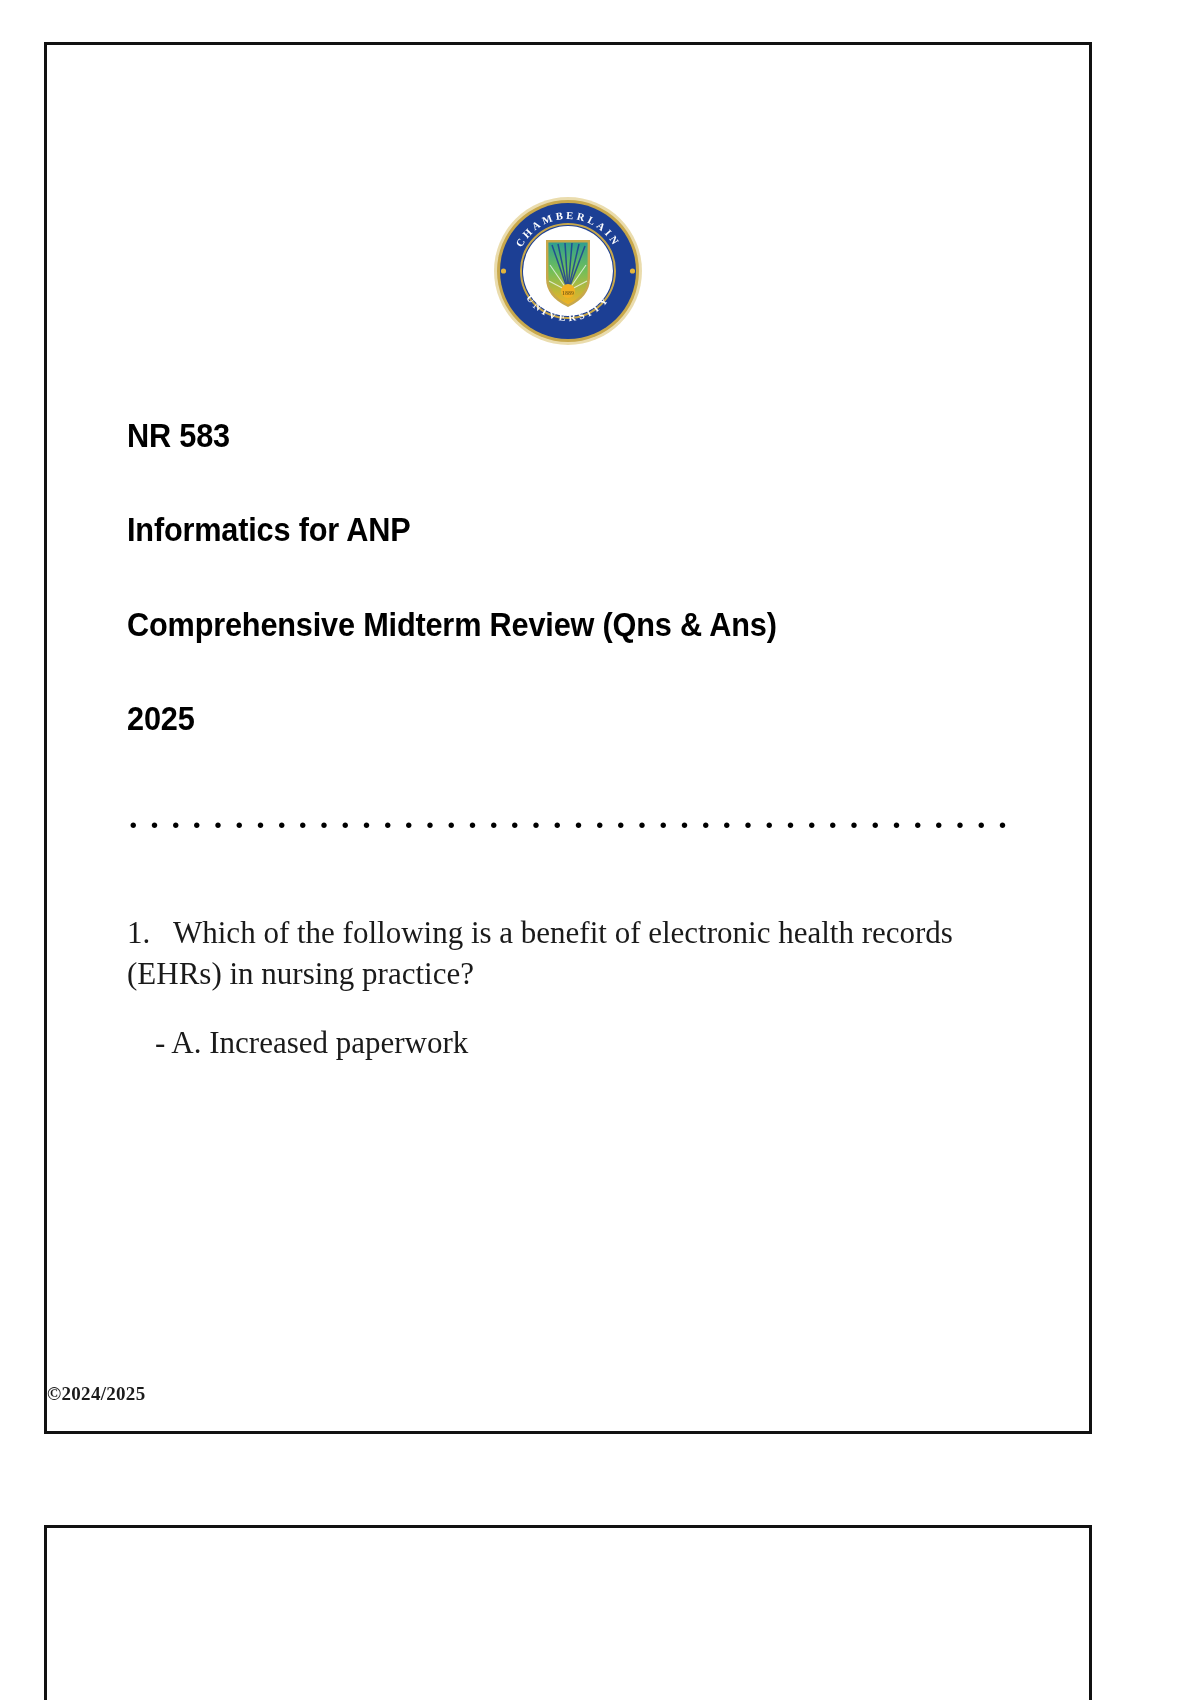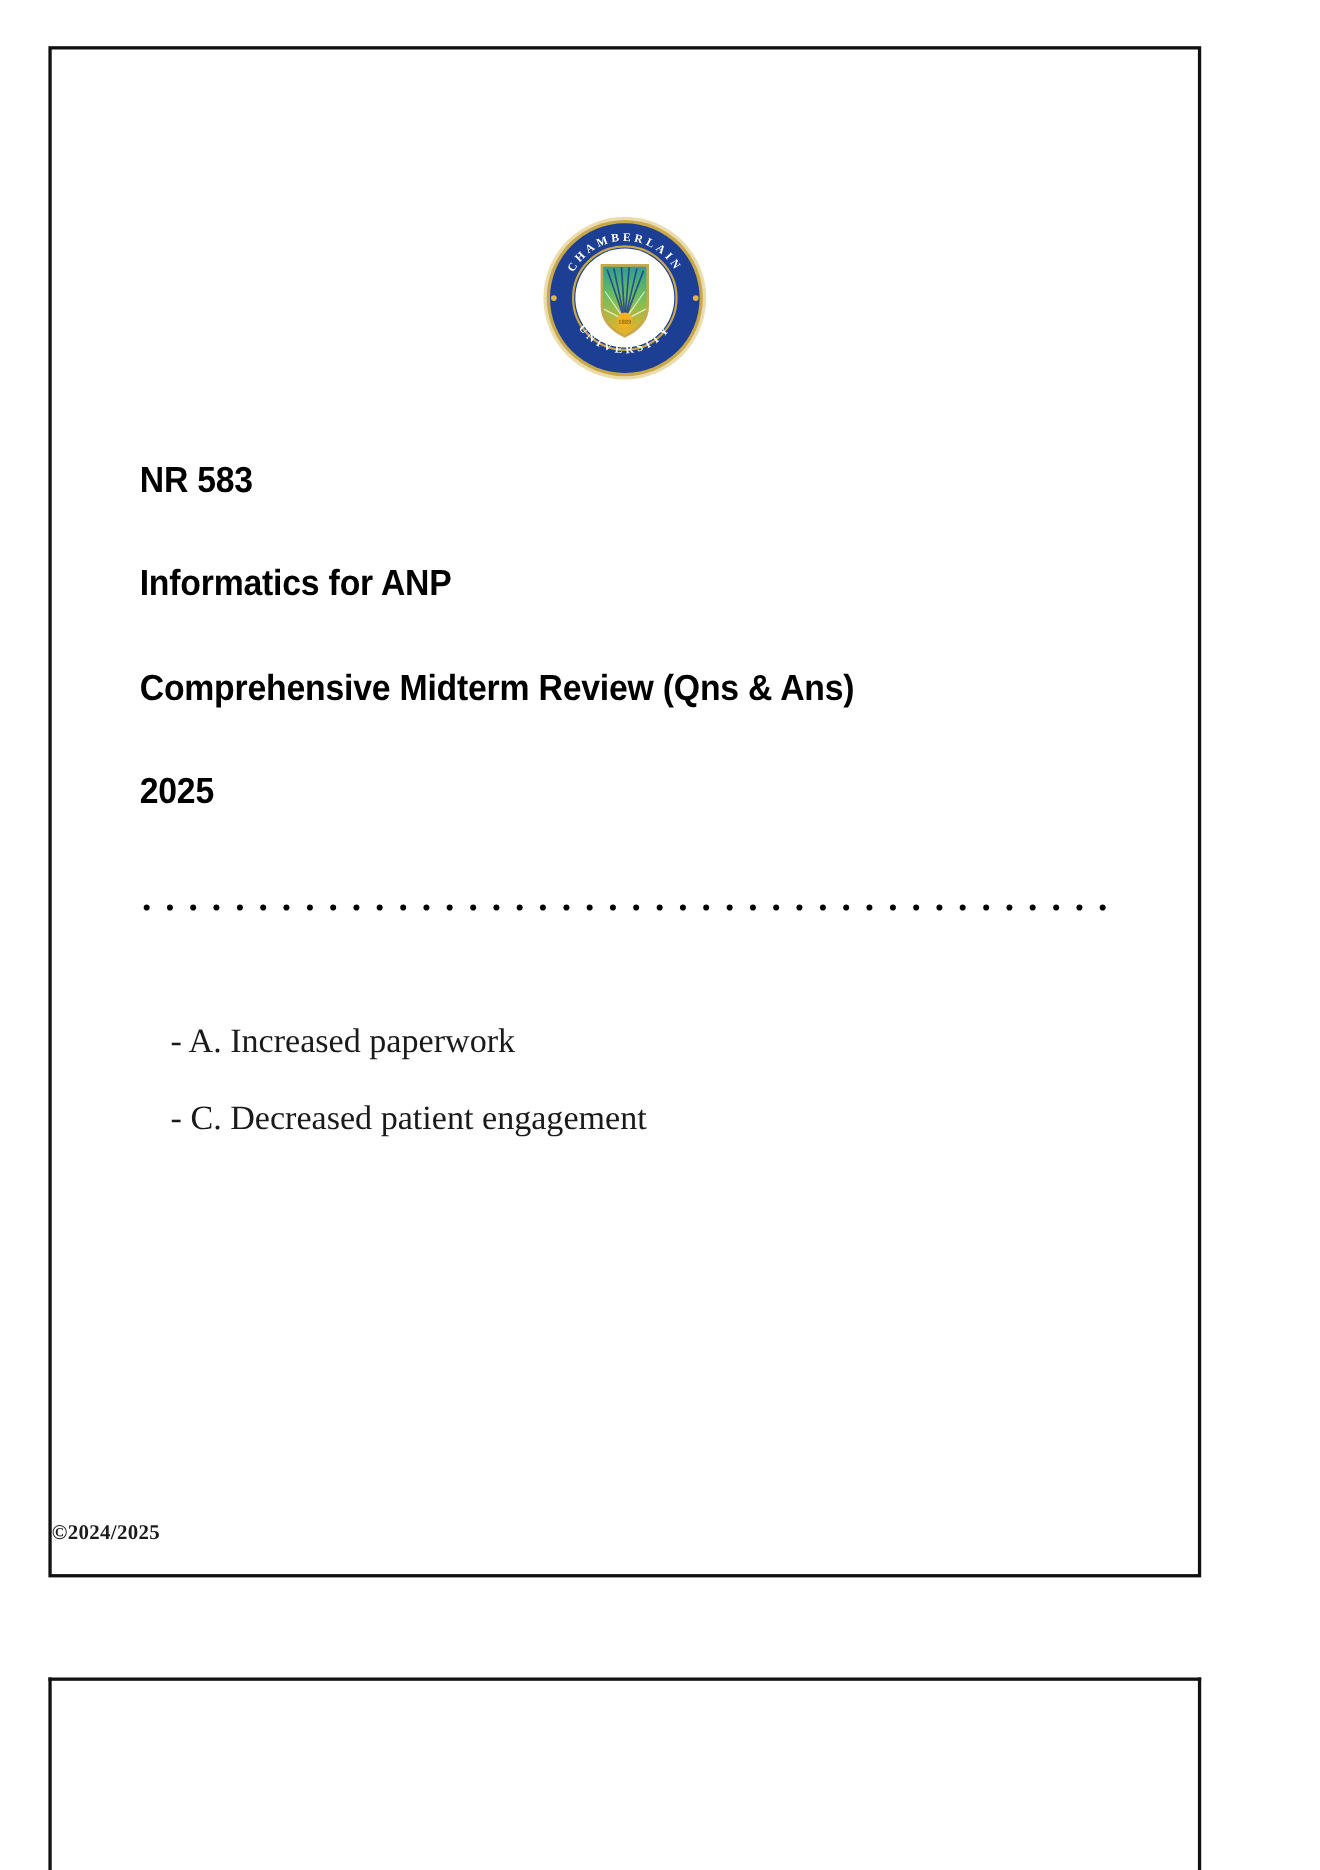--- a/index.html
+++ b/index.html
@@ -209,23 +209,25 @@
   <div class="headings">
     <div class="heading-line">NR 583</div>
     <div class="heading-line">Informatics for ANP</div>
     <div class="heading-line">Comprehensive Midterm Review (Qns &amp; Ans)</div>
     <div class="heading-line last">2025</div>
   </div>
 
   <div class="dot-rule">. . . . . . . . . . . . . . . . . . . . . . . . . . . . . . . . . . . . . . . . . . . . . . . . . . . . . . . . . . . . . . . . . . . . . . . . . . .</div>
 
   <div class="qblock">
+    <p class="question-text">
+      <span class="qnum">1.</span><span>Which of the following is a benefit of electronic health records (EHRs) in nursing practice?</span>
+    </p>
     <ul class="options">
       <li>- A. Increased paperwork</li>
-      <li>- C. Decreased patient engagement</li>
     </ul>
   </div>
 
   <div class="page-footer">©2024/2025</div>
 
 </div>
 
 <div class="next-page-edge"></div>
 
 </body></html>

